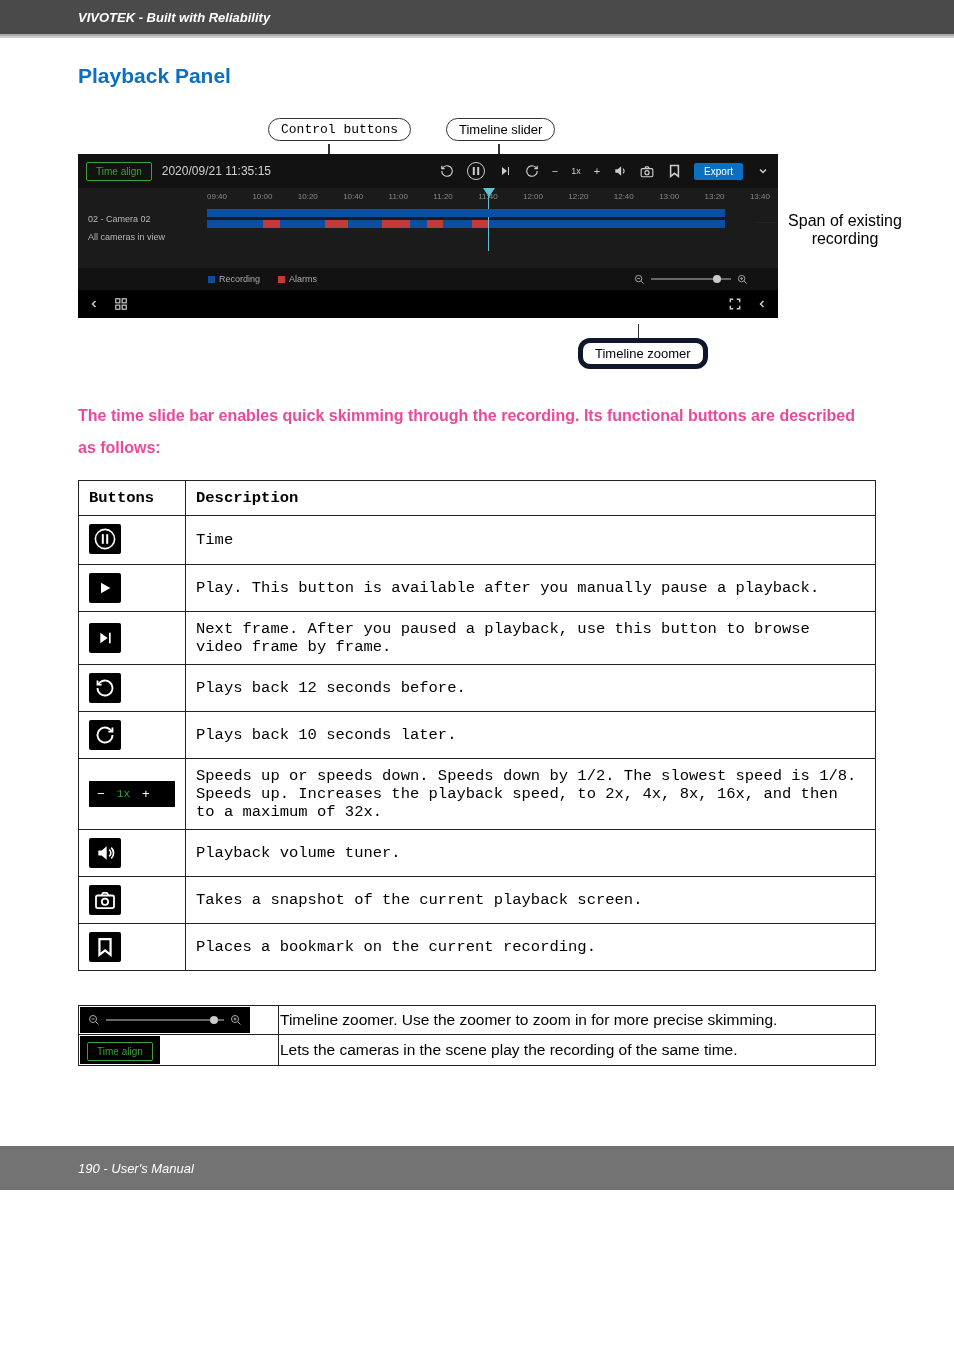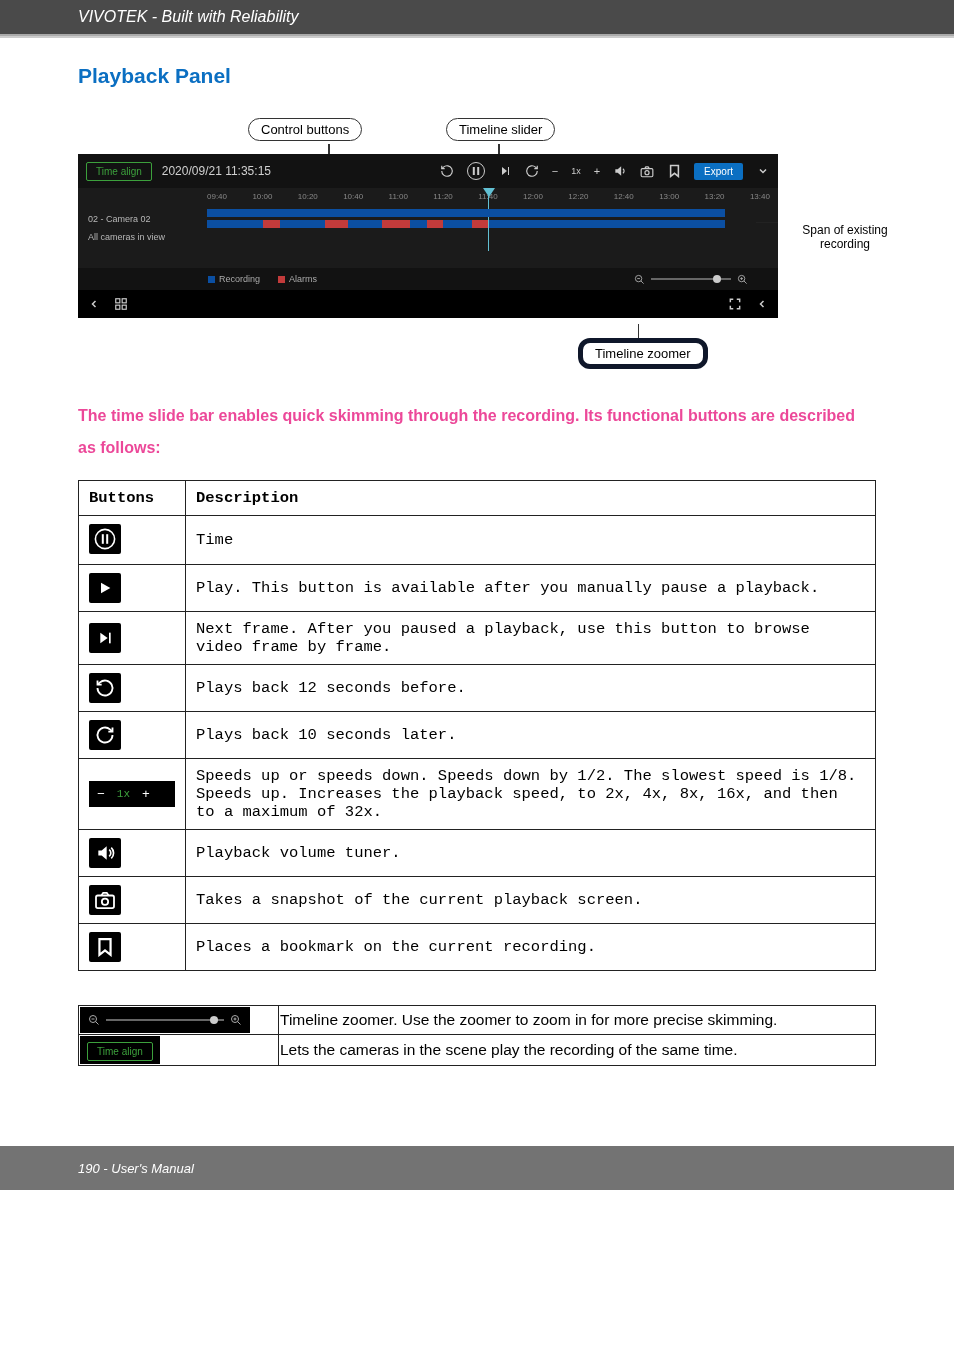--- a/index.html
+++ b/index.html
@@ -1,28 +1,28 @@
 <!DOCTYPE html>
 <html><head>
 <meta charset="utf-8">
 <style>
   * { box-sizing: border-box; margin: 0; padding: 0; }
   body { font-family: Arial, Helvetica, sans-serif; background: #fff; width: 954px; }
   
-  .top-bar { background: #4a4a4a; color: #fff; height: 34px; display: flex; align-items: center; padding-left: 78px; font-style: italic; font-weight: normal; font-size: 16px; }
+  .top-bar { background: #4a4a4a; color: #fff; height: 34px; display: flex; align-items: center; padding-left: 78px; font-style: italic; font-weight: bold; font-size: 13px; }
   .top-divider { height: 4px; background: #aaa; border-bottom: 2px solid #ccc; margin-bottom: 26px; }
   
   .content { padding: 0 78px; }
   
   .section-title { color: #0b6fc2; font-weight: bold; font-size: 21px; margin-bottom: 30px; }
   
   
   .callouts-top { position: relative; height: 36px; margin-left: 120px; }
   .callout-label { position: absolute; border: 1px solid #333; border-radius: 12px; padding: 3px 12px; font-size: 13px; background: #fff; }
-  .callout-ctrl { left: 50px; top: 0; }
+  .callout-ctrl { left: 70px; top: 0; font-family: Liberation Mono, monospace; }
   .callout-slider { left: 248px; top: 0; }
   .callout-line-ctrl { position:absolute; left:130px; top:26px; width:2px; height:16px; background:#333; }
   .callout-line-slider { position:absolute; left:300px; top:26px; width:2px; height:16px; background:#333; }
   
   
   .player { width: 700px; position: relative; }
   .player-top { background: #121212; height: 34px; display: flex; align-items: center; padding: 0 8px; gap: 10px; font-size: 11px; color: #c6c6c6; position: relative; }
   .time-align-btn { border: 1px solid #3ca03c; color: #3ca03c; padding: 3px 9px; border-radius: 2px; font-size: 10px; background: transparent; }
   .timestamp { margin-right: auto; font-size: 12px; color: #d0d0d0; }
   .ctrl-icons { display: flex; align-items: center; gap: 13px; }
@@ -50,21 +50,21 @@
   .legend-rec { background: #0b4fa2; }
   .legend-alarm { background: #c23b3b; }
   .zoomer { position:absolute; right:30px; display:flex; align-items:center; gap:6px;}
   .zoom-track { width:80px; height:2px; background:#666; position:relative;}
   .zoom-knob { position:absolute; top:-3px; right:10px; width:8px; height:8px; background:#ccc; border-radius:50%;}
   
   .player-bottom { background: #000; height: 28px; display: flex; align-items: center; padding: 0 10px; color: #ccc; gap: 14px; }
   .player-bottom .spacer { flex: 1; }
   
   
-  .side-note { position: absolute; left: 702px; top: 58px; font-size: 12px; width: 130px; text-align:center;margin-top:11px;}
+  .side-note { position: absolute; left: 702px; top: 58px; font-size: 16px; width: 130px; text-align:center;}
   .side-line { position: absolute; left: 678px; top: 68px; width: 22px; height: 1px; background: #222; }
   
   .callouts-bottom { position: relative; height: 52px; }
   .callout-zoomer { position: absolute; left: 500px; top: 20px; border: 5px solid #0f172a; border-radius: 12px; padding: 3px 12px; font-size: 13px; background: #fff; }
   .zoomer-line { position: absolute; left: 560px; top: 6px; width: 30px; height: 16px; border-left: 1px solid #333; border-bottom: 1px solid #333; }
   
   .body-text { font-size: 16px; color: #ec4899; line-height: 2; margin: 30px 0 16px; font-weight: bold; }
   
   
   table.desc { width: 100%; border-collapse: collapse; margin-bottom: 34px; font-family: Liberation Mono, monospace; }

